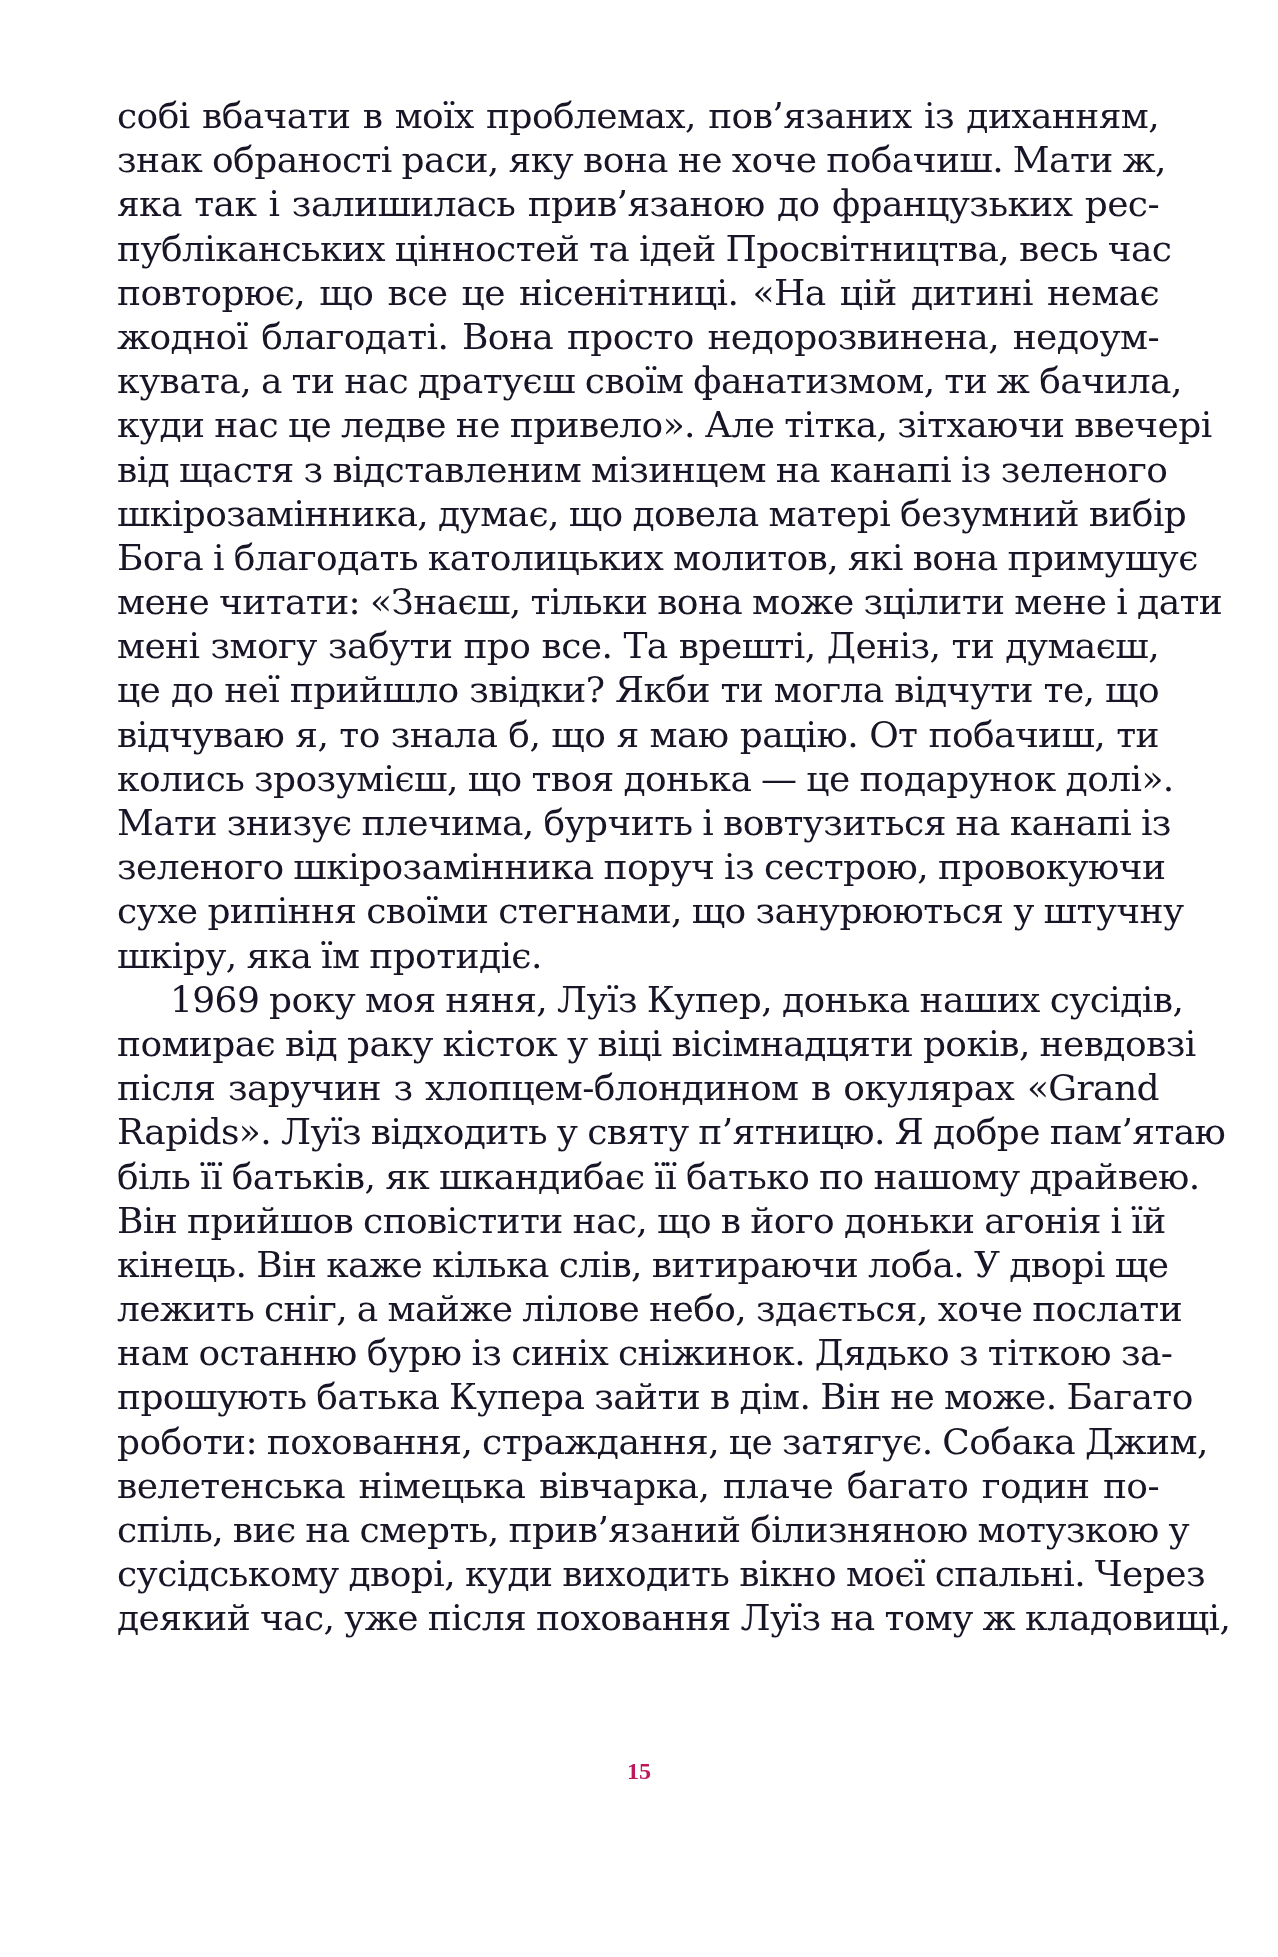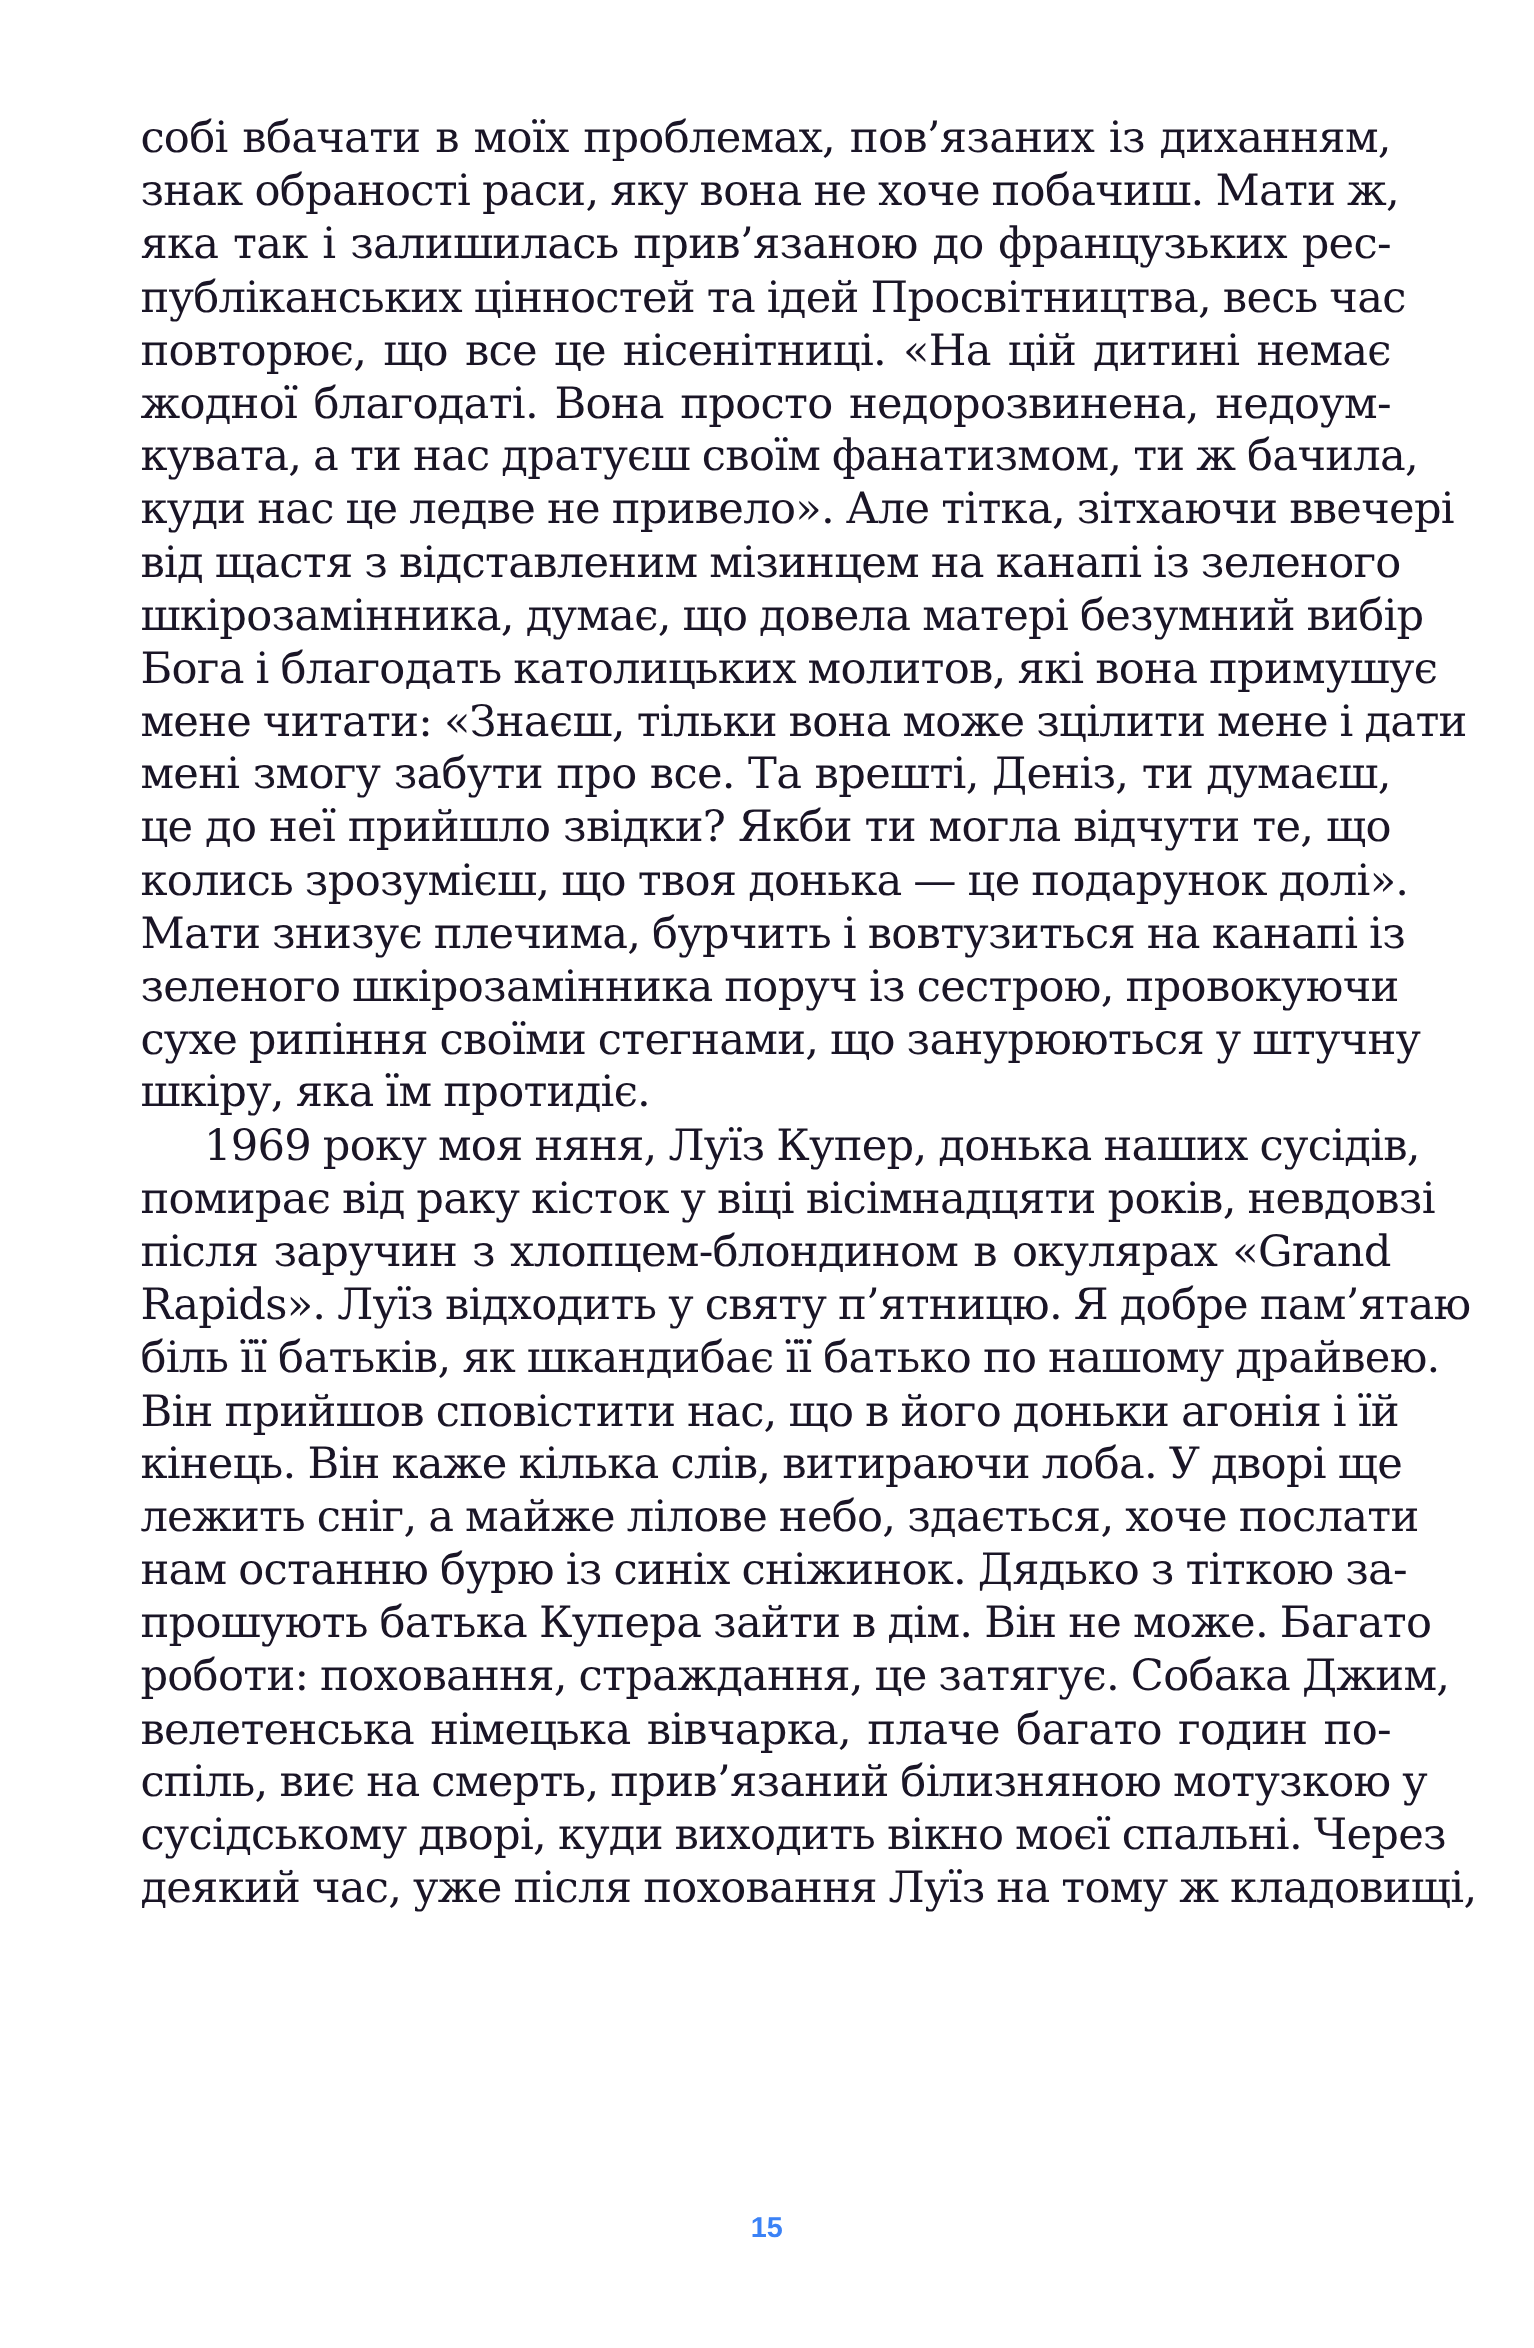--- a/index.html
+++ b/index.html
@@ -41,26 +41,26 @@
       text-align: left;
       text-align-last: left;
     }
     .line.indent {
       padding-left: 53px;
     }
     .page-number {
       position: absolute;
       left: 0;
       width: 1278px;
-      top: 1843px;
+      top: 1758px;
       text-align: center;
-      font-family: Liberation Sans, sans-serif;
+      font-family: Liberation Serif, serif;
       font-weight: bold;
       font-size: 24px;
-      color: #3b82f6;
+      color: #be185d;
     }
   </style>
 </head>
 <body>
 
 <div class="page">
   <div class="paragraph">
     <span class="line">собі вбачати в моїх проблемах, пов’язаних із диханням,</span>
     <span class="line">знак обраності раси, яку вона не хоче побачиш. Мати ж,</span>
     <span class="line">яка так і залишилась прив’язаною до французьких рес-</span>
@@ -68,20 +68,21 @@
     <span class="line">повторює, що все це нісенітниці. «На цій дитині немає</span>
     <span class="line">жодної благодаті. Вона просто недорозвинена, недоум-</span>
     <span class="line">кувата, а ти нас дратуєш своїм фанатизмом, ти ж бачила,</span>
     <span class="line">куди нас це ледве не привело». Але тітка, зітхаючи ввечері</span>
     <span class="line">від щастя з відставленим мізинцем на канапі із зеленого</span>
     <span class="line">шкірозамінника, думає, що довела матері безумний вибір</span>
     <span class="line">Бога і благодать католицьких молитов, які вона примушує</span>
     <span class="line">мене читати: «Знаєш, тільки вона може зцілити мене і дати</span>
     <span class="line">мені змогу забути про все. Та врешті, Деніз, ти думаєш,</span>
     <span class="line">це до неї прийшло звідки? Якби ти могла відчути те, що</span>
+    <span class="line">відчуваю я, то знала б, що я маю рацію. От побачиш, ти</span>
     <span class="line">колись зрозумієш, що твоя донька — це подарунок долі».</span>
     <span class="line">Мати знизує плечима, бурчить і вовтузиться на канапі із</span>
     <span class="line">зеленого шкірозамінника поруч із сестрою, провокуючи</span>
     <span class="line">сухе рипіння своїми стегнами, що занурюються у штучну</span>
     <span class="line last">шкіру, яка їм протидіє.</span>
   </div>
   <div class="paragraph">
     <span class="line indent">1969 року моя няня, Луїз Купер, донька наших сусідів,</span>
     <span class="line">помирає від раку кісток у віці вісімнадцяти років, невдовзі</span>
     <span class="line">після заручин з хлопцем-блондином в окулярах «Grand</span>

